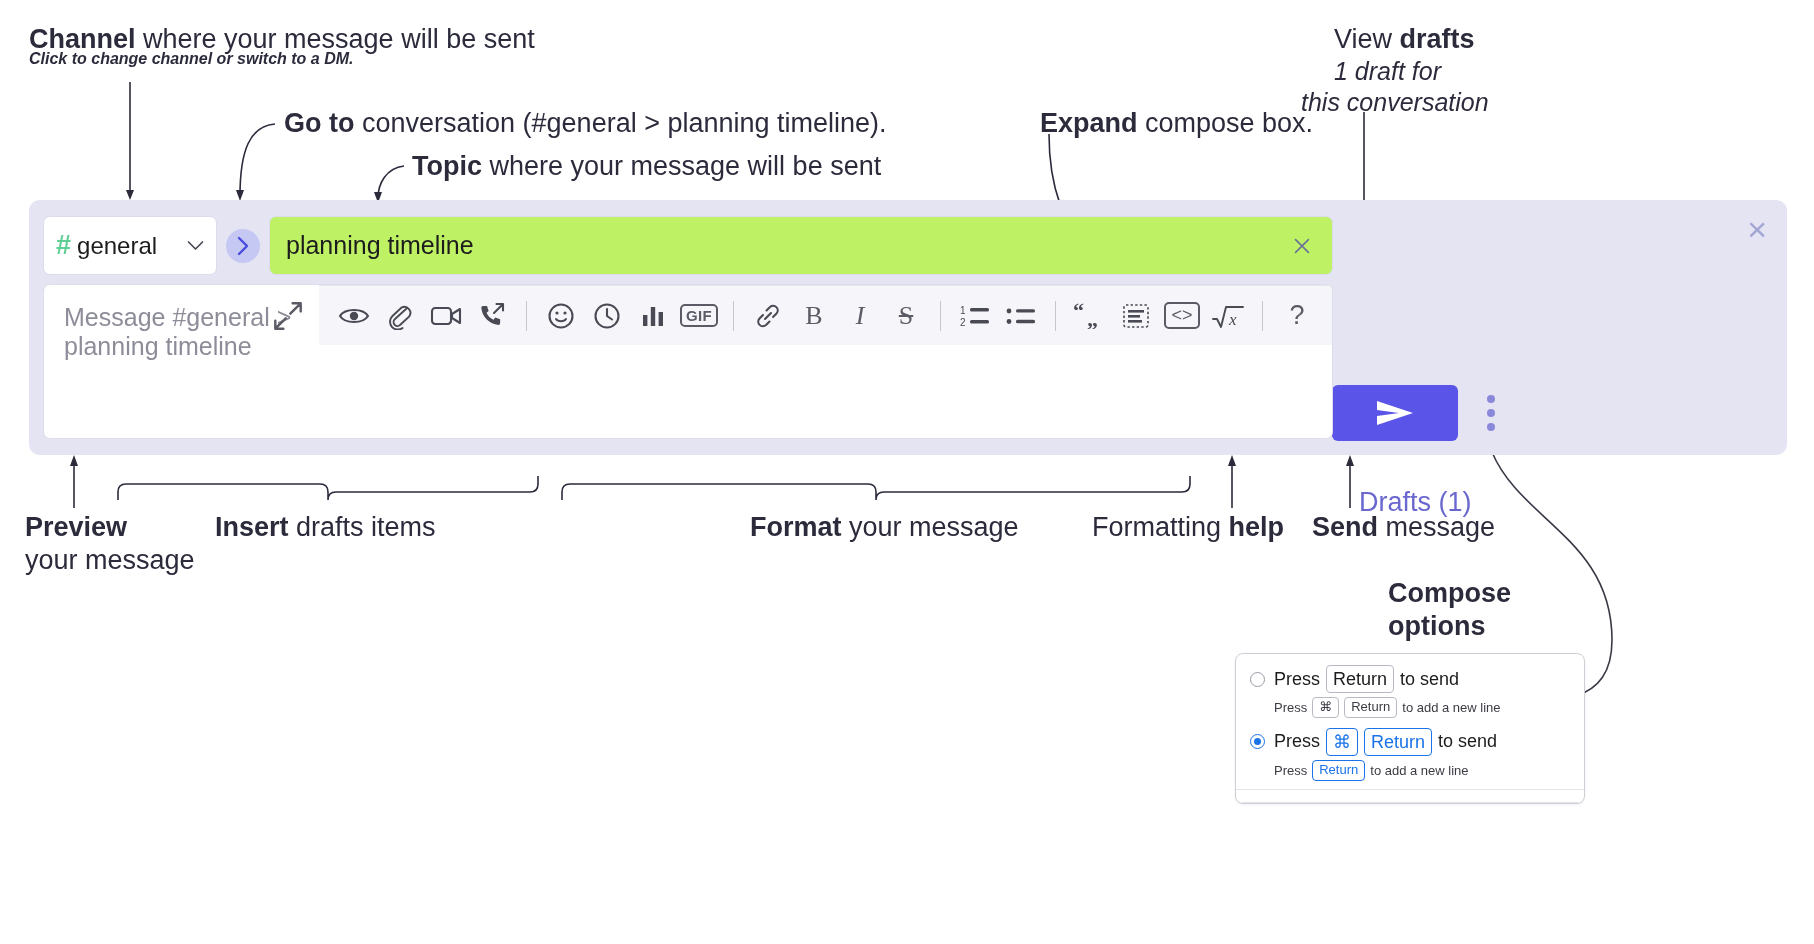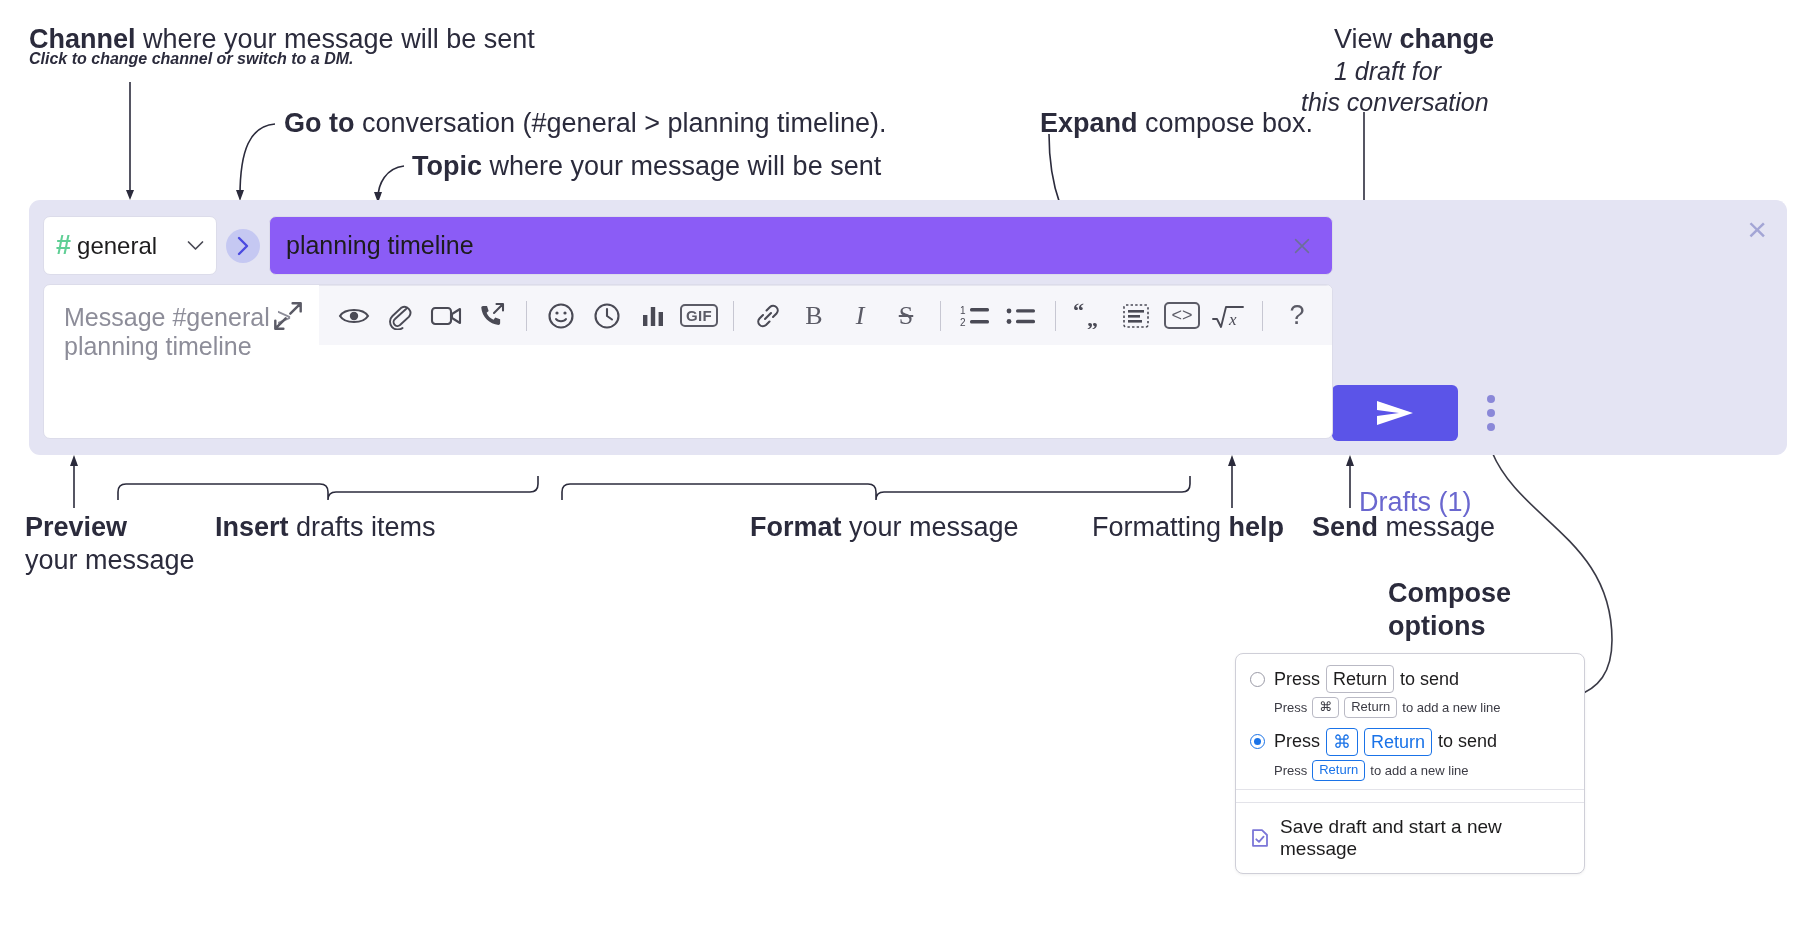--- a/index.html
+++ b/index.html
@@ -52,21 +52,21 @@
   #goto-btn {
     width:34px; height:34px; border-radius:50%;
     background:#c5c8f2;
     margin:0 9px;
     display:flex; align-items:center; justify-content:center;
     color:#4a4ae0; font-size:19px; font-weight:700;
     cursor:pointer; flex:none;
   }
   #topic-field {
     flex:1; height:59px;
-    background:#8b5cf6;
+    background:#bef264;
     border:1px solid #dcdcea;
     border-radius:7px;
     display:flex; align-items:center;
     padding:0 16px;
   }
   #topic-value { font-size:25px; color:#1d1c1d; flex:1; }
   #topic-clear { color:#6c6f99; font-size:30px; line-height:1; cursor:pointer; padding:0 4px; }
 
   
   #message-box {
@@ -236,21 +236,21 @@
 
 <div class="anno" style="left:412px; top:149px; font-size:27px;">
   <b>Topic</b><span> where your message will be sent</span>
 </div>
 
 <div class="anno" style="left:1040px; top:106px; font-size:27px;">
   <b>Expand</b><span> compose box.</span>
 </div>
 
 <div class="anno" style="left:1334px; top:22px; font-size:27px;">
-  <span>View </span><b>change</b>
+  <span>View </span><b>drafts</b>
 </div>
 <div class="anno" style="left:1334px; top:55px; font-size:25px;">
   <i>1 draft for</i>
 </div>
 <div class="anno" style="left:1301px; top:86px; font-size:25px;">
   <i>this conversation</i>
 </div>
 
 <div class="anno" style="left:25px; top:510px; font-size:27px;">
   <b>Preview</b>
@@ -499,22 +499,13 @@
     </div>
   </div>
 
   <div class="menu-div"></div>
 
   <div style="padding:6px 0;">
   </div>
 
   <div class="menu-div"></div>
 
-  <div style="padding:6px 0;">
-    <div class="menu-item">
-      <svg width="20" height="20" viewBox="0 0 20 20">
-        <path d="M3,2.2 L12,2.2 L17,7 L17,17.8 L3,17.8 Z" fill="none" stroke="#7b76d8" stroke-width="1.8" stroke-linejoin="round"></path>
-        <path d="M6.3,11.3 L9,13.8 L13.6,8.6" fill="none" stroke="#7b76d8" stroke-width="1.8" stroke-linecap="round" stroke-linejoin="round"></path>
-      </svg>
-      <span>Save draft and start a new message</span>
-    </div>
-  </div>
 </div>
 
 </body></html>

